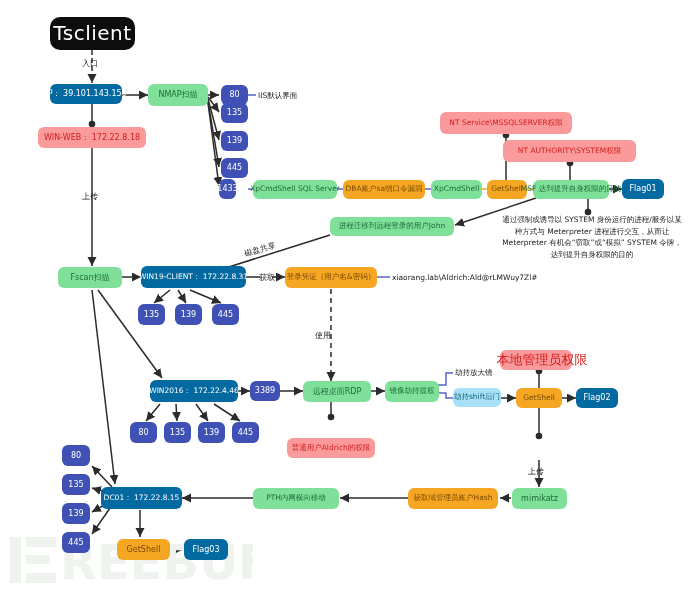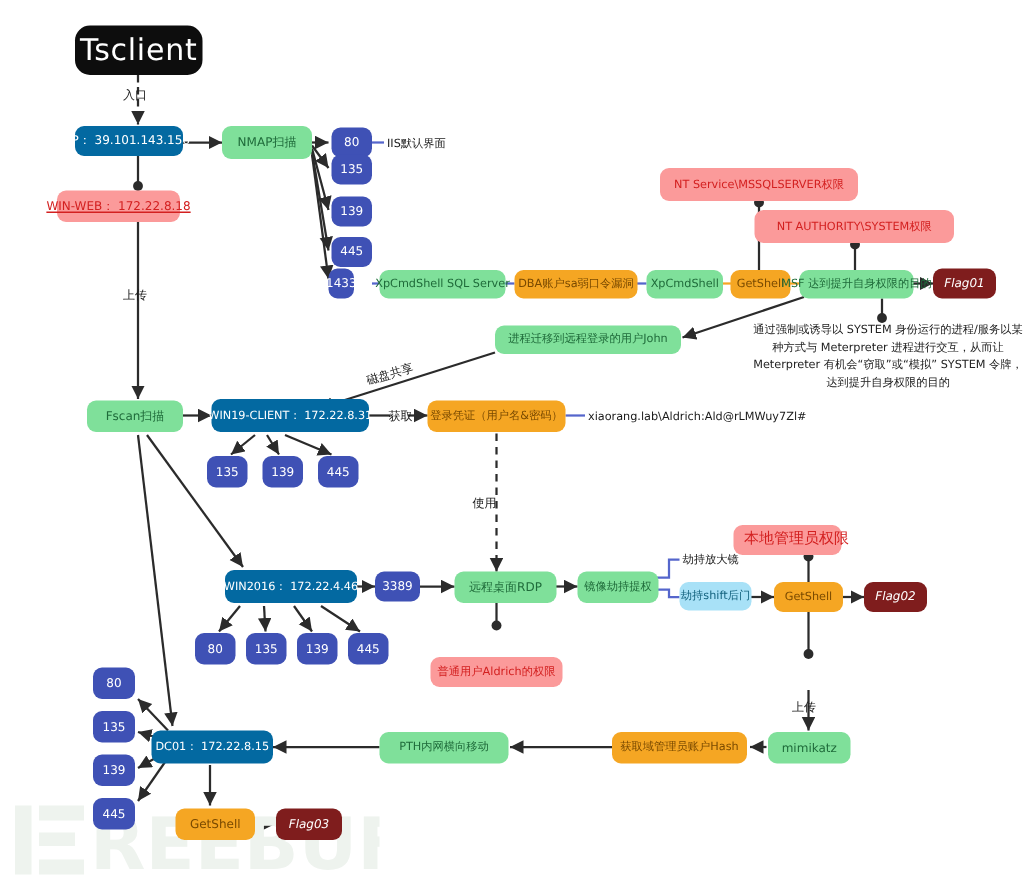--- a/index.html
+++ b/index.html
@@ -40,21 +40,21 @@
     z-index: 3;
   }
 
   
   .n-black   { background:#0d0d0d; color:#ffffff; border-radius:10px; font-size:20px; letter-spacing:.5px;}
   .n-red     { background:#0369a1; color:#ffffff; }
   .n-pink    { background:#fb9a9a; color:#d32020; }
   .n-green   { background:#7fe09a; color:#1f6b3a; }
   .n-blue    { background:#3f51b5; color:#ffffff; }
   .n-orange  { background:#f5a623; color:#7a4a00; }
-  .n-magenta { background:#7f1d1d; color:#ffffff;font-style:italic; }
+  .n-magenta { background:#0369a1; color:#ffffff; }
   .n-lblue   { background:#a8e1f7; color:#14637f; }
 
   .edge-label {
     position: absolute;
     font-size: 8px;
     color: #1a1a1a;
     background: transparent;
     white-space: nowrap;
     z-index: 4;
   }
@@ -210,21 +210,21 @@
   <div class="node n-black" style="left:50px; top:17px; width:85px; height:33px;">
     <span>Tsclient</span>
   </div>
 
   <div class="edge-label" style="left:82px; top:58px;">入口</div>
 
   <div class="node n-red" style="left:50px; top:84px; width:72px; height:20px; font-size:8px;">
     <span>IP： 39.101.143.156</span>
   </div>
 
-  <div class="node n-pink" style="left:38px; top:127px; width:82px; height:21px; font-size:8px;text-decoration:underline;">
+  <div class="node n-pink" style="left:38px; top:127px; width:108px; height:21px; font-size:8px;">
     <span>WIN-WEB： 172.22.8.18</span>
   </div>
 
   <div class="edge-label" style="left:82px; top:191px;">上传</div>
 
   <div class="node n-green" style="left:148px; top:84px; width:60px; height:22px; font-size:8px;">
     <span>NMAP扫描</span>
   </div>
 
   <div class="node n-blue" style="left:221px; top:85px; width:27px; height:20px; font-size:8px;">
@@ -347,21 +347,21 @@
   </div>
 
   <div class="node n-orange" style="left:516px; top:388px; width:46px; height:20px; font-size:7.5px;">
     <span>GetShell</span>
   </div>
 
   <div class="node n-magenta" style="left:576px; top:388px; width:42px; height:20px; font-size:8px;">
     <span>Flag02</span>
   </div>
 
-  <div class="node n-pink" style="left:489px; top:350px; width:72px; height:20px; font-size:10px;padding-left:12px;">
+  <div class="node n-pink" style="left:500px; top:350px; width:72px; height:20px; font-size:13px;padding-left:12px;">
     <span>本地管理员权限</span>
   </div>
 
 
   <div class="edge-label" style="left:528px; top:466px;">上传</div>
 
   <div class="node n-green" style="left:512px; top:488px; width:55px; height:21px; font-size:8px;">
     <span>mimikatz</span>
   </div>
 

